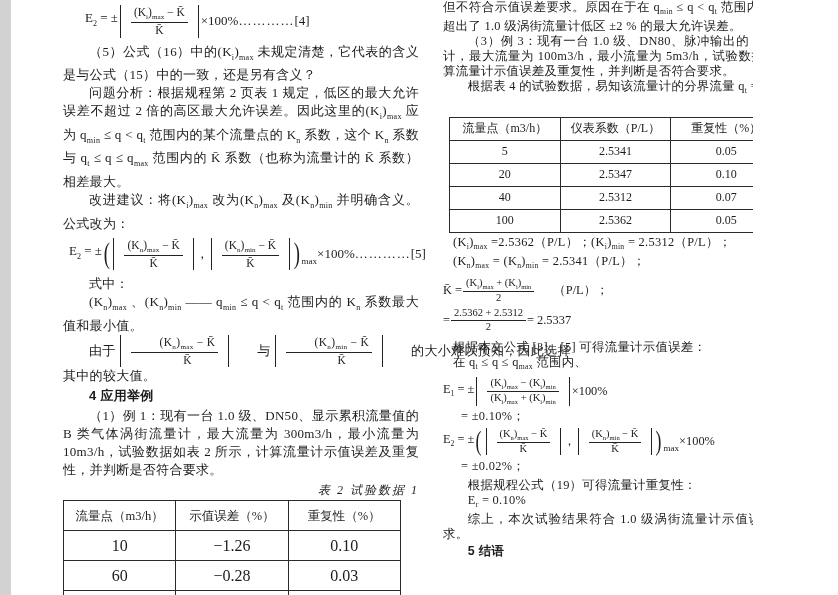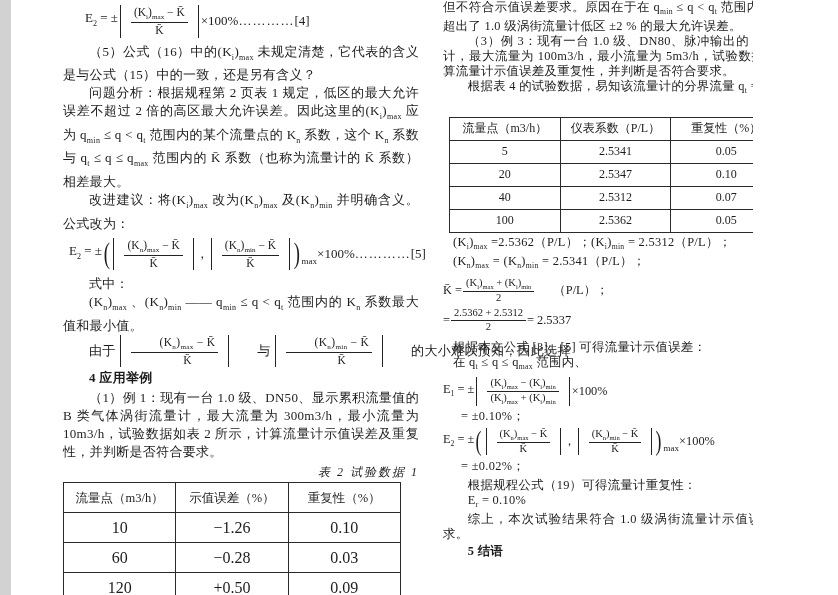--- a/index.html
+++ b/index.html
@@ -4,21 +4,21 @@
 <style>
   html,body{margin:0;padding:0;background:#ffffff;}
   .page{position:relative;width:753px;height:595px;background:#fff;overflow:hidden;
         font-family:"Liberation Serif","DejaVu Serif",serif;color:#1c1c1c;}
   .edge{position:absolute;left:0;top:0;width:11px;height:595px;background:#d2d2d2;}
   .col{position:absolute;top:0;}
   .col.left{left:63px;width:356px;font-size:13px;line-height:18px;}
   .col.right{left:443px;width:413px;font-size:12.4px;line-height:15px;}
   p{margin:0;text-align:justify;letter-spacing:0.3px;}
   .indent{text-indent:2em;}
-  .h{font-family:Liberation Serif, serif;font-weight:bold;text-indent:2em;margin:2px 0;}
+  .h{font-family:Liberation Sans, sans-serif;font-weight:bold;text-indent:2em;margin:2px 0;}
   
   .formula{display:flex;align-items:center;white-space:nowrap;margin:5px 0;}
   .frac{display:inline-flex;flex-direction:column;align-items:center;vertical-align:middle;
         line-height:1.25;font-size:11.5px;margin:0 1px;text-align:center;}
   .frac .num{border-bottom:1px solid #222;padding:0 3px;}
   .frac .den{padding:0 3px;}
   .abs{display:inline-flex;align-items:center;border-left:1px solid #222;border-right:1px solid #222;
        padding:0 9px;margin:0 2px;}
   .paren{font-size:220%;font-weight:400;line-height:0.9;display:inline-block;transform:scaleX(0.65);}
   .psub{font-size:9px;align-self:flex-end;margin-top:14px;}
@@ -105,20 +105,21 @@
       </span>
       <span>与</span>
       <span class="abs">
         <span class="frac">
           <span class="num">(K<sub>n</sub>)<sub>min</sub> − K̄</span>
           <span class="den">K̄</span>
         </span>
       </span>
       <span>的大小难以预知，因此选择</span>
     </p>
+    <p>其中的较大值。</p>
 
     <p class="h">4 应用举例</p>
     <p class="indent">（1）例 1：现有一台 1.0 级、DN50、显示累积流量值的 B 类气体涡街流量计，最大流量为 300m3/h，最小流量为 10m3/h，试验数据如表 2 所示，计算流量计示值误差及重复性，并判断是否符合要求。</p>
 
     <p class="caption">表 2 试验数据 1</p>
     <table class="t2">
       <thead>
         <tr>
           <th>流量点（m3/h）</th>
           <th>示值误差（%）</th>

